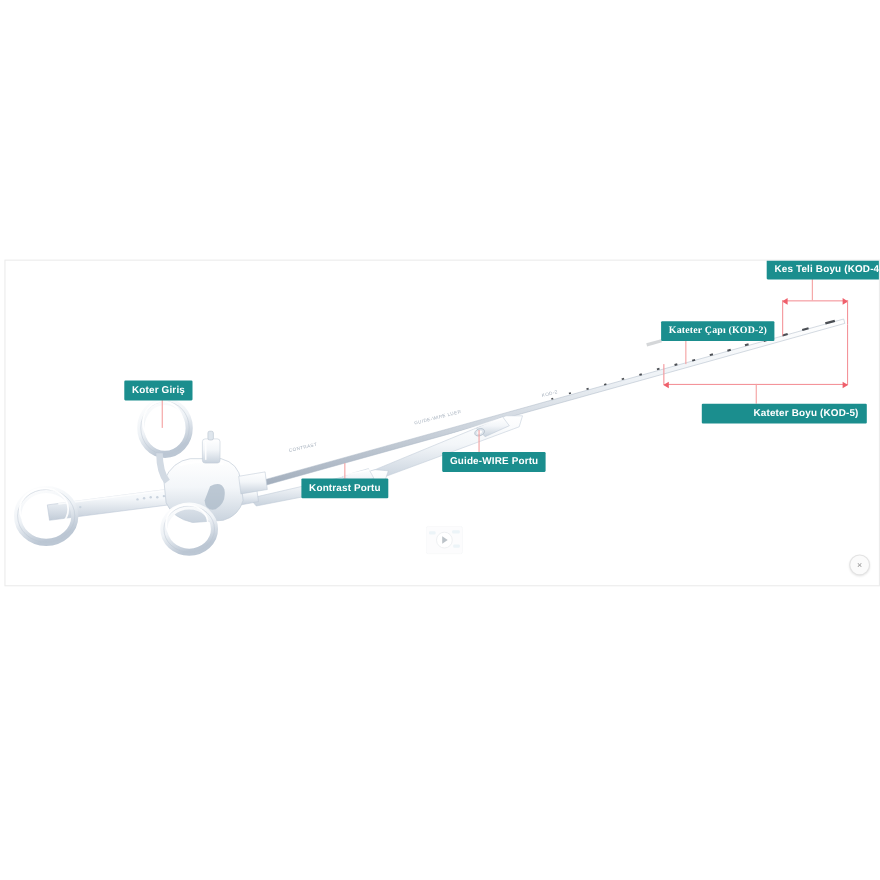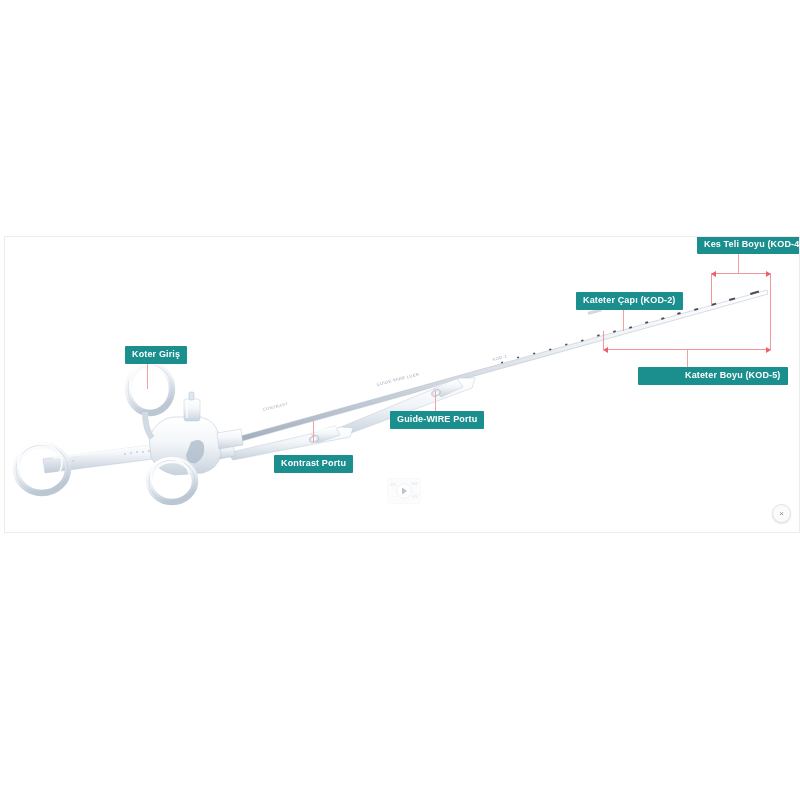--- a/index.html
+++ b/index.html
@@ -269,27 +269,27 @@
       <div class="dim-v" style="left:598px; top:94px; height:18px;"></div>
       <div class="dim-v" style="left:765px; top:58px; height:54px;"></div>
 
       <div class="leader" style="left:142px; top:124px; height:28px;"></div>
       <div class="leader" style="left:308px; top:184px; height:21px;"></div>
       <div class="leader" style="left:430px; top:154px; height:20px;"></div>
       <div class="leader" style="left:618px; top:70px; height:24px;"></div>
       <div class="leader" style="left:733px; top:14px; height:22px;"></div>
       <div class="leader" style="left:682px; top:112px; height:18px;"></div>
 
-      <div class="tag nosel" style="left:120px; top:109px;">Koter Giriş</div>
-
-      <div class="tag nosel" style="left:269px; top:218px;">Kontrast Portu</div>
-
-      <div class="tag nosel" style="left:385px; top:174px;">Guide-WIRE Portu</div>
-
-      <div class="tag nosel" style="left:571px; top:55px;">Kateter Çapı (KOD-2)</div>
+      <div class="tag nosel" style="left:108px; top:109px;">Koter Giriş</div>
+
+      <div class="tag nosel" style="left:269px; top:198px;">Kontrast Portu</div>
+
+      <div class="tag nosel" style="left:397px; top:174px;">Guide-WIRE Portu</div>
+
+      <div class="tag nosel" style="left:596px; top:55px;font-family:Liberation Serif, serif;">Kateter Çapı (KOD-2)</div>
 
       <div class="tag nosel" style="left:692px; top:-1px;">Kes Teli Boyu (KOD-4)</div>
 
       <div class="tag nosel" style="left:633px; top:130px;padding-left:47px;">Kateter Boyu (KOD-5)</div>
 
       <div id="video-ph" style="left:382px; top:241px;">
         <svg width="34" height="26" viewBox="0 0 34 26">
           <rect x="0.5" y="0.5" width="33" height="25" rx="2" fill="#fbfbfc" stroke="#eef0f2" stroke-width="0.8"></rect>
           <rect x="3" y="5" width="6" height="3" rx="1" fill="#dbeaf2"></rect>
           <rect x="24" y="4" width="7" height="3" rx="1" fill="#dbeaf2"></rect>

